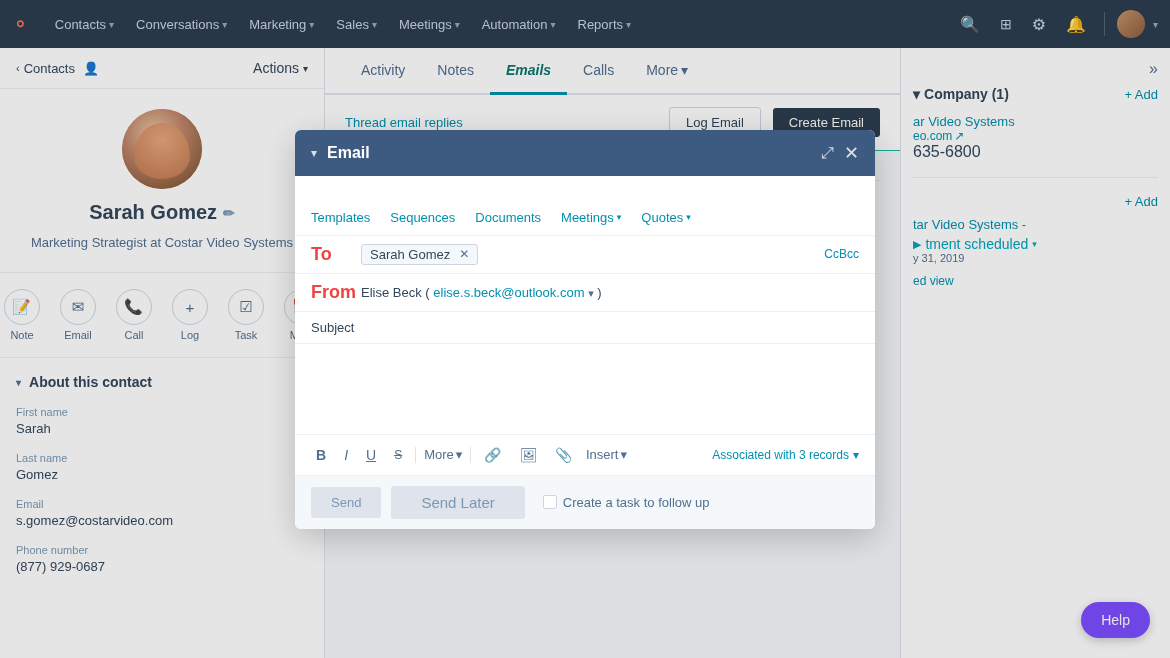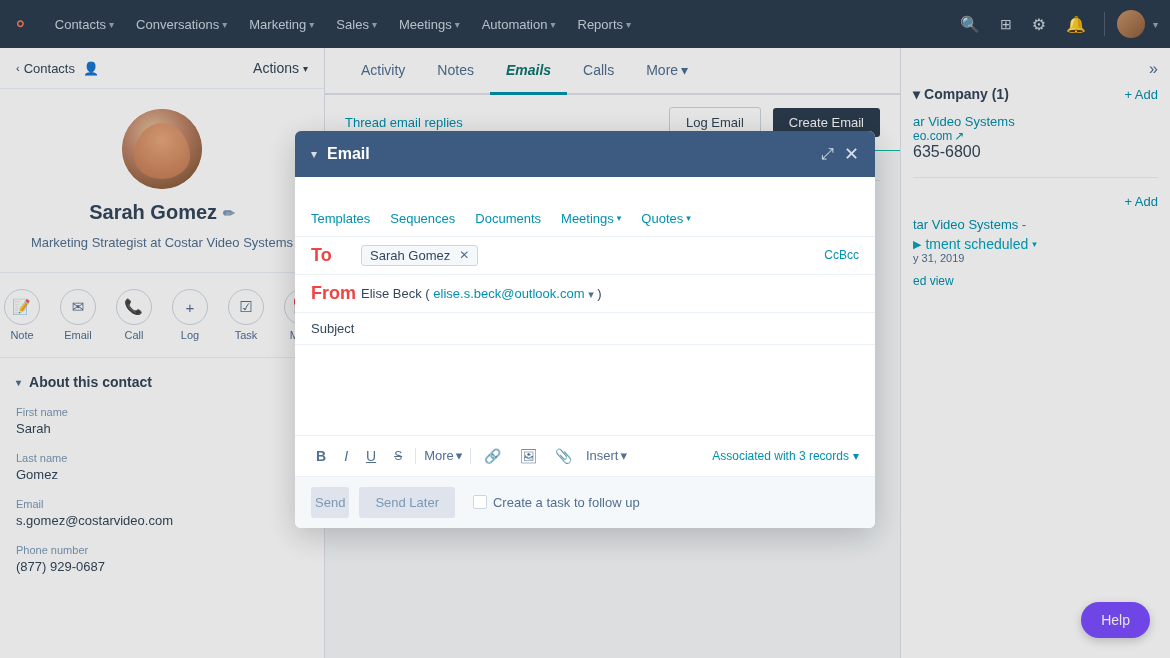--- a/index.html
+++ b/index.html
@@ -108,22 +108,22 @@
     .compose-area { min-height: 80px; padding: 16px; }
 
     .modal-toolbar { display: flex; align-items: center; padding: 8px 16px; border-top: 1px solid #eaf0f6; gap: 8px; flex-wrap: wrap; }
     .toolbar-btn { background: none; border: none; cursor: pointer; color: #516f90; font-size: 14px; padding: 4px 5px; border-radius: 3px; display: flex; align-items: center; }
     .toolbar-separator { width: 1px; height: 16px; background: #dfe3eb; }
     .toolbar-more { display: flex; align-items: center; gap: 2px; color: #516f90; font-size: 13px; cursor: pointer; }
     .toolbar-insert { display: flex; align-items: center; gap: 2px; color: #516f90; font-size: 13px; cursor: pointer; }
     .associated-btn { color: #0091ae; font-size: 12px; cursor: pointer; display: flex; align-items: center; gap: 4px; margin-left: auto; }
 
     .modal-footer { display: flex; align-items: center; padding: 10px 16px; border-top: 1px solid #eaf0f6; gap: 10px; background: #f5f8fa; }
-    .send-btn { padding: 8px 4px; background: #dfe3eb; border: none; border-radius: 3px; color: #7c98b6; font-size: 13px; cursor: pointer; }
-    .send-later-btn { padding: 8px 16px; background: #dfe3eb; border: none; border-radius: 3px; color: #7c98b6; font-size: 13px; cursor: pointer; }
+    .send-btn { padding: 8px 20px; background: #dfe3eb; border: none; border-radius: 3px; color: #7c98b6; font-size: 13px; cursor: pointer; }
+    .send-later-btn { padding: 8px 30px; background: #dfe3eb; border: none; border-radius: 3px; color: #7c98b6; font-size: 15px; cursor: pointer; }
     .task-checkbox { display: flex; align-items: center; gap: 6px; font-size: 13px; color: #516f90; cursor: pointer; margin-left: 8px; }
     .checkbox-square { width: 14px; height: 14px; border: 1px solid #cbd6e2; border-radius: 2px; background: white; flex-shrink: 0; }
 
     .nav-divider { width: 1px; height: 24px; background: rgba(255,255,255,0.2); margin: 0 4px; }
 
     
     .email-activity-icon { width: 28px; height: 28px; background: #e5f5f8; border-radius: 50%; display: flex; align-items: center; justify-content: center; color: #0091ae; font-size: 13px; }
   </style>
 </head>
 <body>

